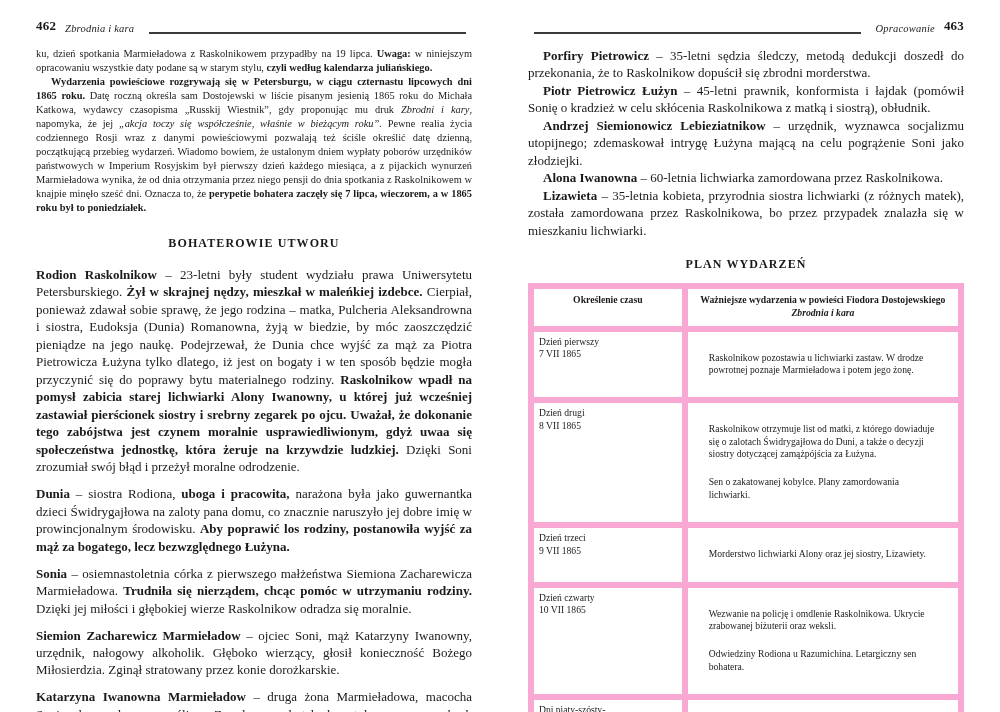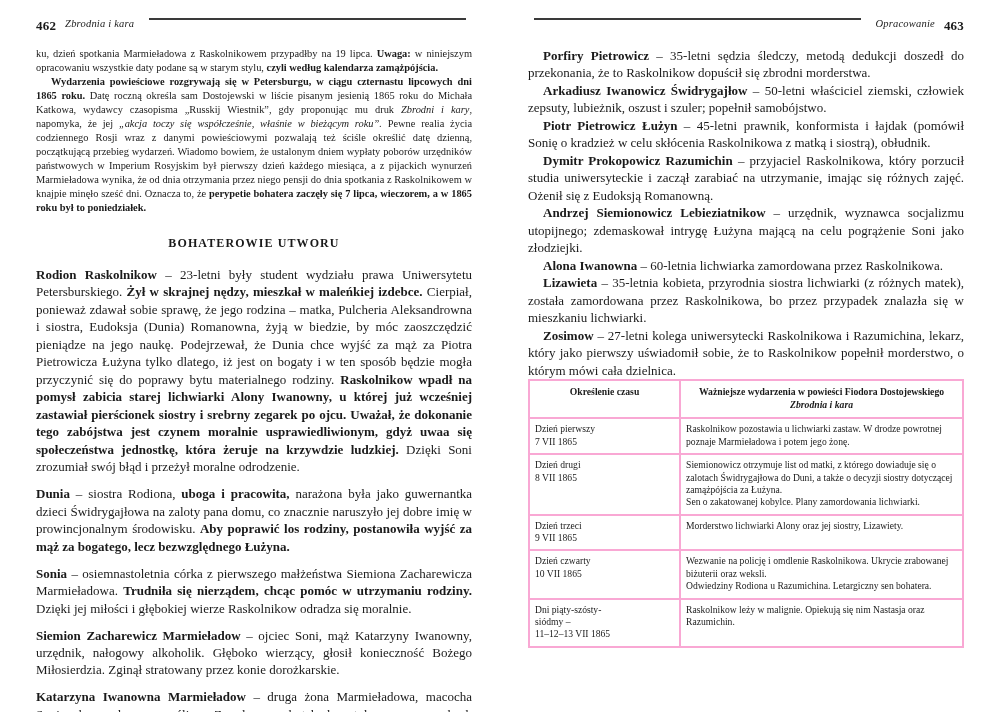--- a/index.html
+++ b/index.html
@@ -25,21 +25,21 @@
     height: 712px;
     box-sizing: border-box;
     position: relative;
   }
   .col-left  { padding: 18px 28px 16px 36px; }
   .col-right { padding: 18px 36px 16px 28px; }
 
   
   .runhead {
     display: flex;
-    align-items: flex-start;
+    align-items: flex-end;
     gap: 9px;
     height: 16px;
     font-size: 10.5px;
   }
   .runhead.right { justify-content: flex-end; }
   .folio {
     font-weight: bold;
     font-size: 13px;
     letter-spacing: 0.2px;
   }
@@ -95,53 +95,53 @@
 
   
   table.plan {
     border-collapse: collapse;
     width: 100%;
     font-size: 9.6px;
     line-height: 1.29;
     table-layout: fixed;
   }
   table.plan th, table.plan td {
-    border: 2px solid #f9a8d4;
+    border: 6px solid #f9a8d4;
     padding: 4px 5px 5px 5px;
     vertical-align: top;
     text-align: left;
   }
   table.plan th {
     text-align: center;
     font-weight: bold;
     font-size: 9.7px;
     line-height: 1.3;
     padding: 5px 4px 6px 4px;
   }
   table.plan th.c1 { width: 32.5%; }
   table.plan th .ital { font-style: italic; font-weight: bold; }
   td.when { font-weight: normal; }
   td.when .lead { display: block; }
-  td.ev div { margin: 0; }
+  td.ev div { margin: 16px; }
 </style>
 </head>
 <body>
 
 <div class="page">
 
   <div class="col col-left">
 
     <div class="runhead">
       <span class="folio">462</span>
       <span class="runtitle">Zbrodnia i kara</span>
       <span class="rule"></span>
     </div>
 
     <div class="body">
-      <p class="noindent"><span class="">ku, dzień spotkania Marmieładowa z Raskolnikowem przypadłby na 19 lipca. </span><span class="b">Uwaga:</span><span class=""> w niniejszym opracowaniu wszystkie daty podane są w starym stylu, </span><span class="b">czyli według kalendarza zamążpójścia.</span></p>
+      <p class="noindent"><span class="">ku, dzień spotkania Marmieładowa z Raskolnikowem przypadłby na 19 lipca. </span><span class="b">Uwaga:</span><span class=""> w niniejszym opracowaniu wszystkie daty podane są w starym stylu, </span><span class="b">czyli według kalendarza juliańskiego.</span></p>
       <p><span class="b">Wydarzenia powieściowe rozgrywają się w Petersburgu, w ciągu czternastu lipcowych dni 1865 roku.</span><span class=""> Datę roczną określa sam Dostojewski w liście pisanym jesienią 1865 roku do Michała Katkowa, wydawcy czasopisma „Russkij Wiestnik”, gdy proponując mu druk </span><span class="i">Zbrodni i kary</span><span class="">, napomyka, że jej </span><span class="i">„akcja toczy się współcześnie, właśnie w bieżącym roku”.</span><span class=""> Pewne realia życia codziennego Rosji wraz z danymi powieściowymi pozwalają też ściśle określić datę dzienną, początkującą przebieg wydarzeń. Wiadomo bowiem, że ustalonym dniem wypłaty poborów urzędników państwowych w Imperium Rosyjskim był pierwszy dzień każdego miesiąca, a z pijackich wynurzeń Marmieładowa wynika, że od dnia otrzymania przez niego pensji do dnia spotkania z Raskolnikowem w knajpie minęło sześć dni. Oznacza to, że </span><span class="b">perypetie bohatera zaczęły się 7 lipca, wieczorem, a w 1865 roku był to poniedziałek.</span></p>
     </div>
 
     <h2 class="section">BOHATEROWIE UTWORU</h2>
 
     <div>
       <p class="entry"><span class="b">Rodion Raskolnikow</span><span class=""> – 23-letni były student wydziału prawa Uniwersytetu Petersburskiego. </span><span class="b">Żył w skrajnej nędzy, mieszkał w maleńkiej izdebce.</span><span class=""> Cierpiał, ponieważ zdawał sobie sprawę, że jego rodzina – matka, Pulcheria Aleksandrowna i siostra, Eudoksja (Dunia) Romanowna, żyją w biedzie, by móc zaoszczędzić pieniądze na jego naukę. Podejrzewał, że Dunia chce wyjść za mąż za Piotra Pietrowicza Łużyna tylko dlatego, iż jest on bogaty i w ten sposób będzie mogła przyczynić się do poprawy bytu materialnego rodziny. </span><span class="b">Raskolnikow wpadł na pomysł zabicia starej lichwiarki Alony Iwanowny, u której już wcześniej zastawiał pierścionek siostry i srebrny zegarek po ojcu. Uważał, że dokonanie tego zabójstwa jest czynem moralnie usprawiedliwionym, gdyż uwaa się społeczeństwa jednostkę, która żeruje na krzywdzie ludzkiej.</span><span class=""> Dzięki Soni zrozumiał swój błąd i przeżył moralne odrodzenie.</span></p>
       <p class="entry"><span class="b">Dunia</span><span class=""> – siostra Rodiona, </span><span class="b">uboga i pracowita,</span><span class=""> narażona była jako guwernantka dzieci Świdrygajłowa na zaloty pana domu, co znacznie naruszyło jej dobre imię w prowincjonalnym środowisku. </span><span class="b">Aby poprawić los rodziny, postanowiła wyjść za mąż za bogatego, lecz bezwzględnego Łużyna.</span></p>
       <p class="entry"><span class="b">Sonia</span><span class=""> – osiemnastoletnia córka z pierwszego małżeństwa Siemiona Zacharewicza Marmieładowa. </span><span class="b">Trudniła się nierządem, chcąc pomóc w utrzymaniu rodziny.</span><span class=""> Dzięki jej miłości i głębokiej wierze Raskolnikow odradza się moralnie.</span></p>
       <p class="entry"><span class="b">Siemion Zacharewicz Marmieładow</span><span class=""> – ojciec Soni, mąż Katarzyny Iwanowny, urzędnik, nałogowy alkoholik. Głęboko wierzący, głosił konieczność Bożego Miłosierdzia. Zginął stratowany przez konie dorożkarskie.</span></p>
@@ -152,29 +152,27 @@
   <div class="col col-right">
 
     <div class="runhead right">
       <span class="rule"></span>
       <span class="runtitle">Opracowanie</span>
       <span class="folio">463</span>
     </div>
 
     <div class="body">
       <p class="entry"><span class="b">Porfiry Pietrowicz</span><span class=""> – 35-letni sędzia śledczy, metodą dedukcji doszedł do przekonania, że to Raskolnikow dopuścił się zbrodni morderstwa.</span></p>
-      <p class="entry"><span class="b">Arkadiusz Iwanowicz Świdrygajłow</span><span class=""> – 50-letni właściciel ziemski, człowiek zepsuty, lubieżnik, oszust i szuler; popełnił samobójstwo.</span></p>
       <p class="entry"><span class="b">Piotr Pietrowicz Łużyn</span><span class=""> – 45-letni prawnik, konformista i łajdak (pomówił Sonię o kradzież w celu skłócenia Raskolnikowa z matką i siostrą), obłudnik.</span></p>
-      <p class="entry"><span class="b">Dymitr Prokopowicz Razumichin</span><span class=""> – przyjaciel Raskolnikowa, który porzucił studia uniwersyteckie i zaczął zarabiać na utrzymanie, imając się różnych zajęć. Ożenił się z Eudoksją Romanowną.</span></p>
       <p class="entry"><span class="b">Andrzej Siemionowicz Lebieziatnikow</span><span class=""> – urzędnik, wyznawca socjalizmu utopijnego; zdemaskował intrygę Łużyna mającą na celu pogrążenie Soni jako złodziejki.</span></p>
       <p class="entry"><span class="b">Alona Iwanowna</span><span class=""> – 60-letnia lichwiarka zamordowana przez Raskolnikowa.</span></p>
       <p class="entry"><span class="b">Lizawieta</span><span class=""> – 35-letnia kobieta, przyrodnia siostra lichwiarki (z różnych matek), została zamordowana przez Raskolnikowa, bo przez przypadek znalazła się w mieszkaniu lichwiarki.</span></p>
-      <p class="entry"><span class="b">Zosimow</span><span class=""> – 27-letni kolega uniwersytecki Raskolnikowa i Razumichina, lekarz, który jako pierwszy uświadomił sobie, że to Raskolnikow popełnił morderstwo, o którym mówi cała dzielnica.</span></p>
-    </div>
-
+    </div>
+
+    <h2 class="section tight">PLAN WYDARZEŃ</h2>
 
     <table class="plan">
       <thead>
         <tr>
           <th class="c1">Określenie czasu</th>
           <th>
             <span>Ważniejsze wydarzenia w powieści Fiodora Dostojewskiego</span><br>
             <span class="ital">Zbrodnia i kara</span>
           </th>
         </tr>
@@ -188,21 +186,21 @@
             <td class="ev">
               <div>Raskolnikow pozostawia u lichwiarki zastaw. W drodze powrotnej poznaje Marmieładowa i potem jego żonę.</div>
             </td>
           </tr>
           <tr>
             <td class="when">
               <span class="lead">Dzień drugi</span>
               <span class="lead">8 VII 1865</span>
             </td>
             <td class="ev">
-              <div>Siemionowicz otrzymuje list od matki, z którego dowiaduje się o zalotach Świdrygajłowa do Duni, a także o decyzji siostry dotyczącej zamążpójścia za Łużyna.</div>
+              <div>Raskolnikow otrzymuje list od matki, z którego dowiaduje się o zalotach Świdrygajłowa do Duni, a także o decyzji siostry dotyczącej zamążpójścia za Łużyna.</div>
               <div>Sen o zakatowanej kobylce. Plany zamordowania lichwiarki.</div>
             </td>
           </tr>
           <tr>
             <td class="when">
               <span class="lead">Dzień trzeci</span>
               <span class="lead">9 VII 1865</span>
             </td>
             <td class="ev">
               <div>Morderstwo lichwiarki Alony oraz jej siostry, Lizawiety.</div>

